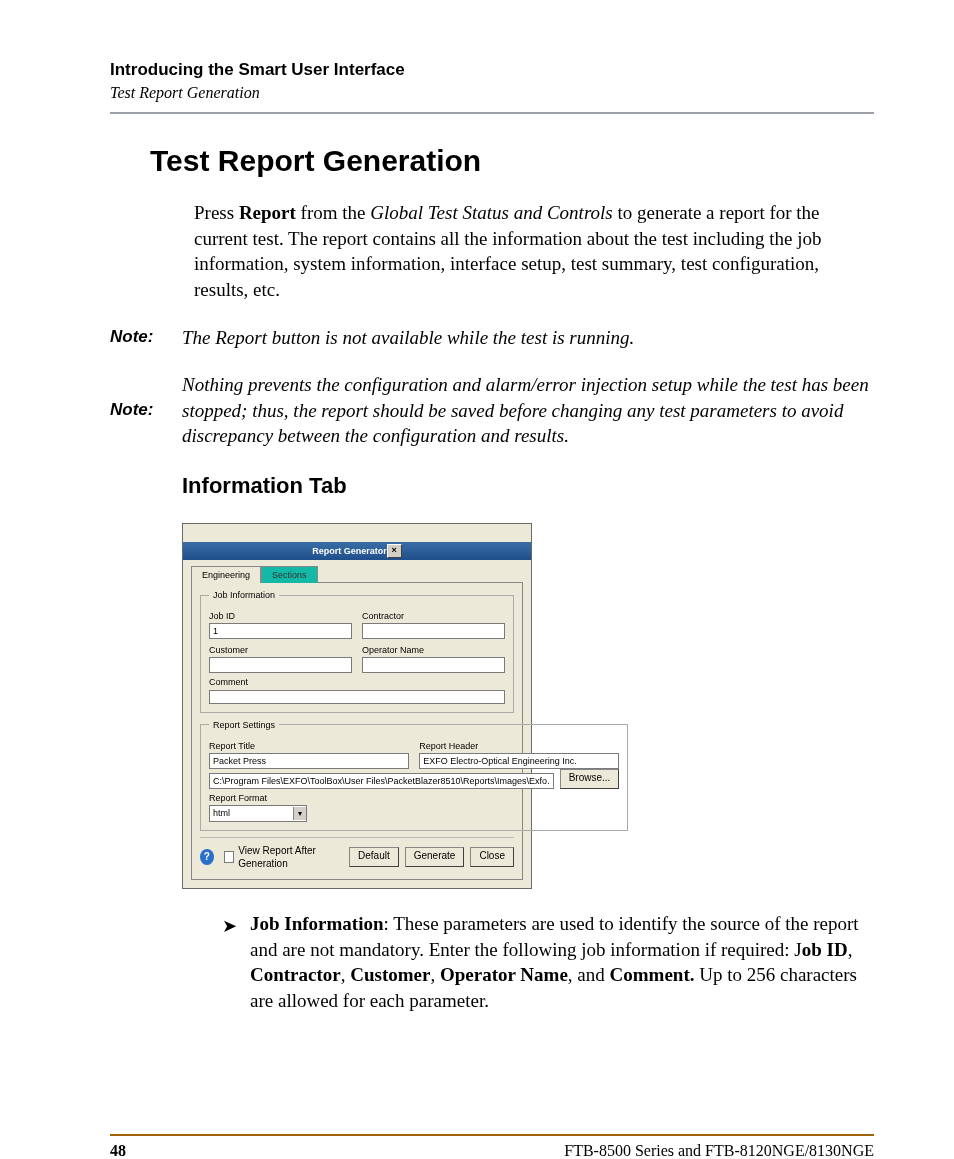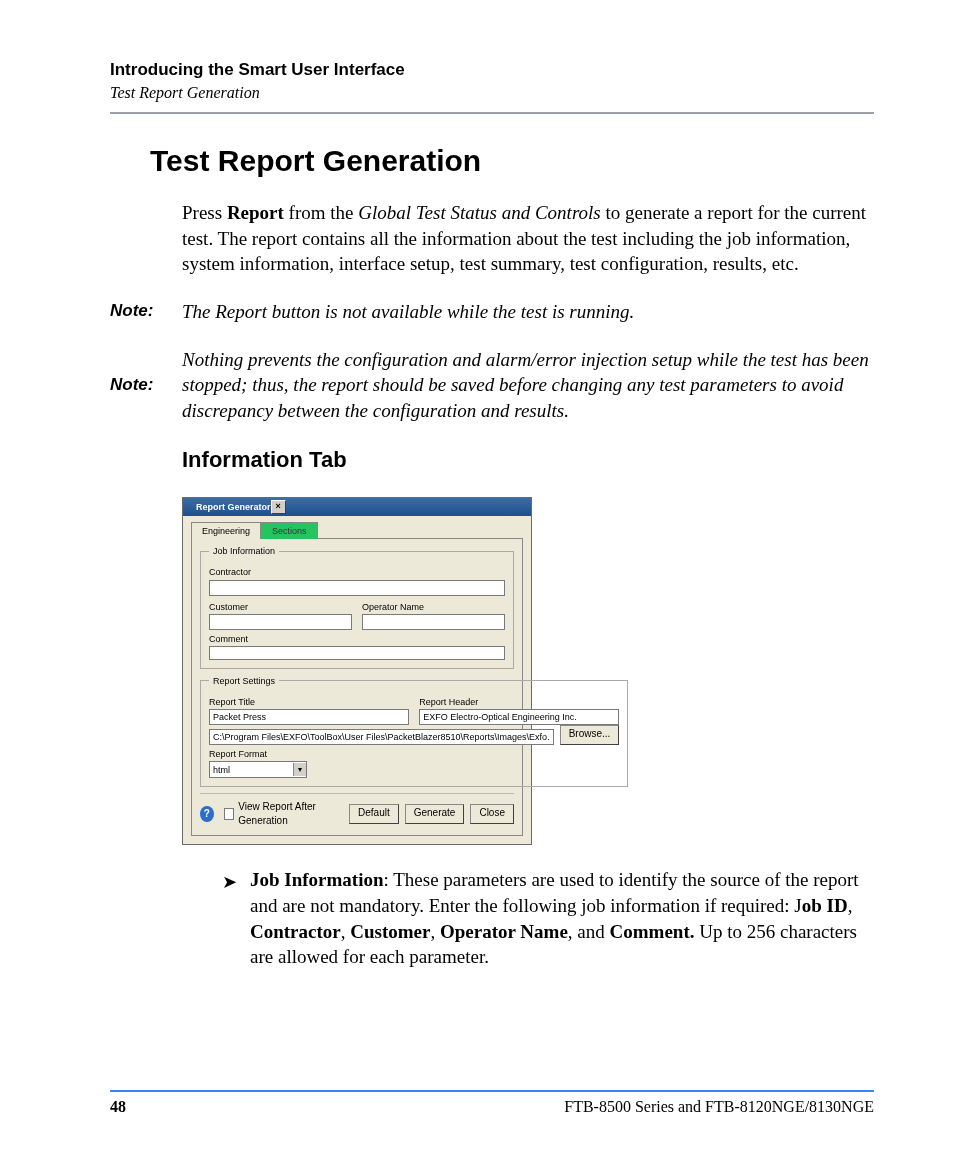--- a/index.html
+++ b/index.html
@@ -37,21 +37,21 @@
     font-weight: bold;
     font-size: 30px;
     margin: 0 0 22px 40px;
   }
   .body-col {
     margin-left: 72px;
     font-size: 19px;
     line-height: 1.35;
   }
   .intro-para {
-    margin: 0 0 22px 0;
+    margin: 0 0 22px 12px;
   }
   .note-row {
     display: flex;
     margin: 0 0 22px 0;
     align-items: center;
   }
   .note-label {
     flex: 0 0 72px;
     margin-left: -72px;
     font-family: Verdana, Arial, sans-serif;
@@ -94,24 +94,25 @@
     font-family: Tahoma, Arial, sans-serif;
     font-size: 9px;
     color: #000;
     margin: 0 0 0 0;
   }
   .titlebar {
     background: linear-gradient(#3a6ea5, #1f4f8b);
     color: #fff;
     display: flex;
     align-items: center;
-    justify-content: flex-start;
-    padding: 2px 13px;
+    justify-content: center;
+    padding: 2px 3px;
     font-weight: bold;
     font-size: 9px;
+    margin-top: 18px;
   }
   .closebox {
     width: 13px; height: 12px;
     background:#d4d0c8;
     border:1px solid #fff;
     border-right-color:#404040;
     border-bottom-color:#404040;
     color:#000;
     font-weight:bold;
     font-size:9px;
@@ -119,21 +120,21 @@
     text-align:center;
   }
   .dlg-body { padding: 6px 8px 8px 8px; }
   .tabs { display:flex; gap:0; margin-bottom:-1px;}
   .tab {
     border:1px solid #888; background:#ece9d8;
     padding:2px 10px; font-size:9px;
     border-bottom:none;
     position:relative; z-index:2;
   }
-  .tab.inactive { background:#22c55e; color:#333;}
+  .tab.inactive { background:#14b8a6; color:#333;}
   .panel {
     border:1px solid #888; padding:6px 8px 8px 8px;
     background:#ece9d8;
   }
   fieldset.group {
     border:1px solid #aaa; margin:0 0 6px 0; padding:4px 8px 8px 8px;
   }
   fieldset.group legend { font-size:9px; padding:0 4px;}
   .row { display:flex; gap:10px; margin-top:2px;}
   .col { flex:1; display:flex; flex-direction:column;}
@@ -167,21 +168,21 @@
     width:16px;height:16px;border-radius:50%;
     background:#2a6fc9;color:#fff;font-weight:bold;font-size:10px;
     text-align:center;line-height:16px;
   }
   .chk-row{display:flex;align-items:center;gap:4px;font-size:10px;}
   .chk{width:10px;height:10px;border:1px solid #7a7a7a;background:#fff;}
   .right-btns{display:flex;gap:6px;}
 
   .footer {
     display:flex; justify-content:space-between; align-items:flex-end;
-    margin-top:120px; border-top:2px solid #3b82f6; padding-top:6px;
+    margin-top:120px; border-top:2px solid #a16207; padding-top:6px;
     font-size:16px;
   }
   .page-num { font-weight:bold; font-family: Georgia, serif;}
   .footer-right{ font-family: Georgia, serif;}
 </style>
 </head>
 <body>
 
 <div class="page">
   <div class="header-block">
@@ -217,20 +218,24 @@
       <div class="dlg-body">
         <div class="tabs">
           <div class="tab">Engineering</div>
           <div class="tab inactive">Sections</div>
         </div>
         <div class="panel">
           <fieldset class="group">
             <legend>Job Information</legend>
             <div class="row">
               <div class="col">
+                <div class="lbl">Job ID</div>
+                <div class="inp">1</div>
+              </div>
+              <div class="col">
                 <div class="lbl">Contractor</div>
                 <div class="inp"></div>
               </div>
             </div>
             <div class="row">
               <div class="col">
                 <div class="lbl">Customer</div>
                 <div class="inp"></div>
               </div>
               <div class="col">

